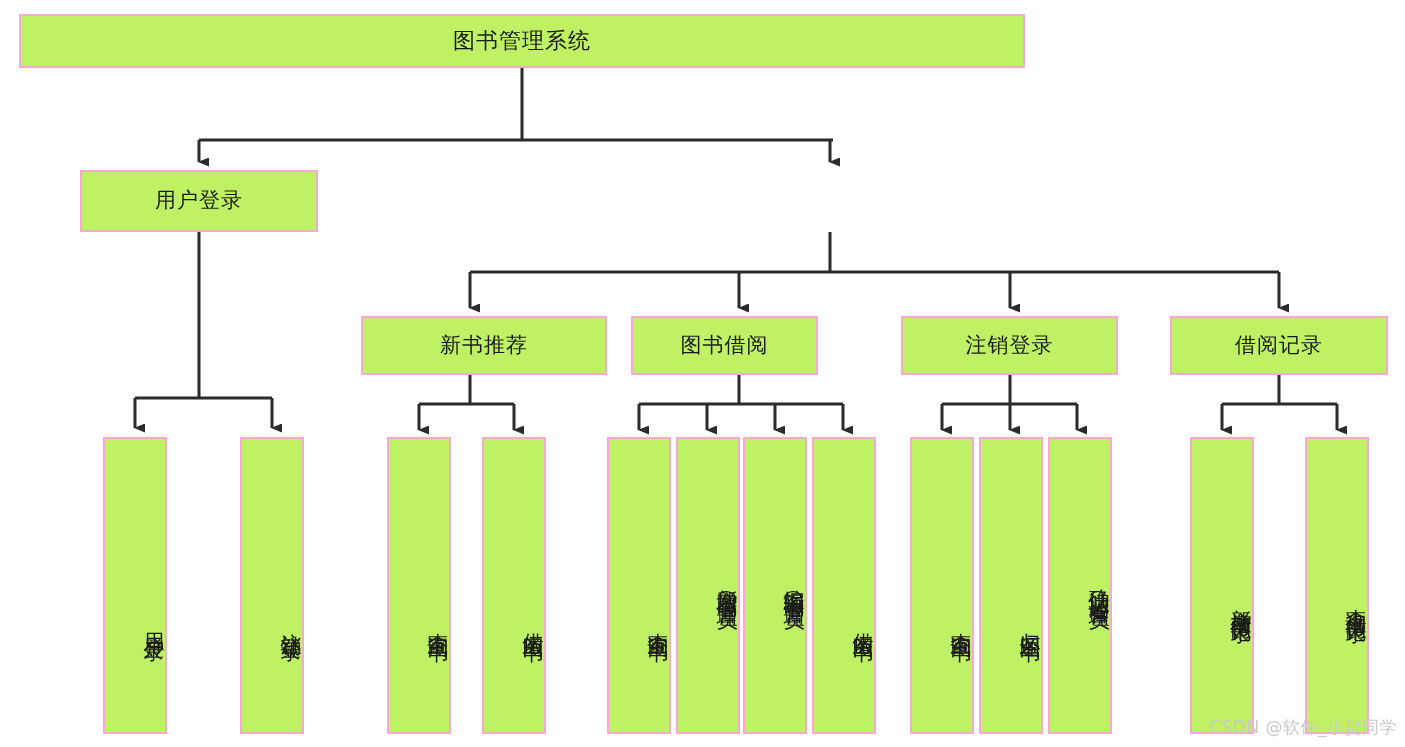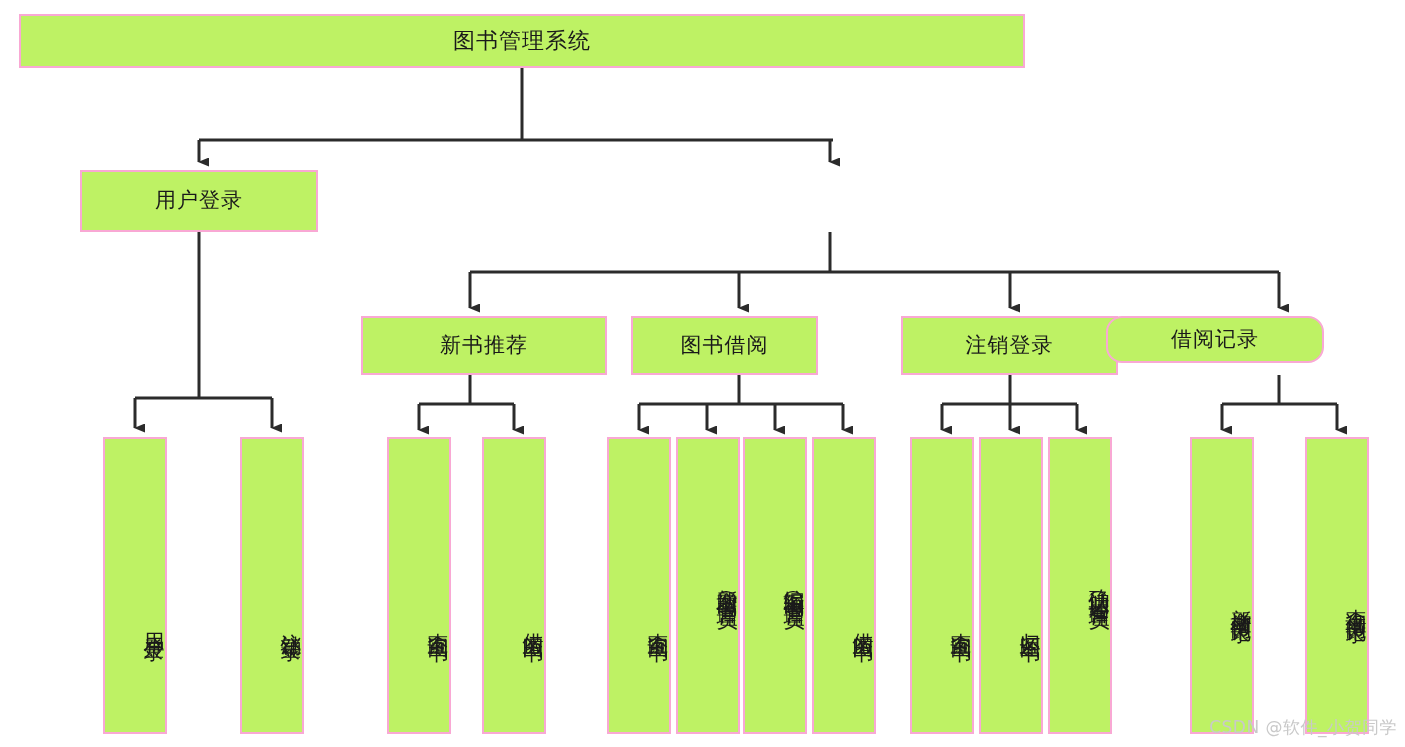--- a/index.html
+++ b/index.html
@@ -113,21 +113,21 @@
 
   <div class="node horiz" style="left:80px;top:170px;width:238px;height:62px;">用户登录</div>
 
 
   <div class="node horiz" style="left:361px;top:316px;width:246px;height:59px;">新书推荐</div>
 
   <div class="node horiz" style="left:631px;top:316px;width:187px;height:59px;">图书借阅</div>
 
   <div class="node horiz" style="left:901px;top:316px;width:217px;height:59px;">注销登录</div>
 
-  <div class="node horiz" style="left:1106px;top:316px;width:218px;height:47px;border-radius:16px;">借阅记录</div>
+  <div class="node horiz" style="left:1170px;top:316px;width:218px;height:59px;">借阅记录</div>
 
   <div class="node vert" style="left:103px;top:437px;width:64px;height:297px;padding-top:78px;">用户登录</div>
 
   <div class="node vert" style="left:240px;top:437px;width:64px;height:297px;padding-top:78px;">注销登录</div>
 
   <div class="node vert" style="left:387px;top:437px;width:64px;height:297px;padding-top:78px;">查询图书</div>
 
   <div class="node vert" style="left:482px;top:437px;width:64px;height:297px;padding-top:78px;">借阅图书</div>
 
   <div class="node vert" style="left:607px;top:437px;width:64px;height:297px;padding-top:78px;">查询图书</div>

